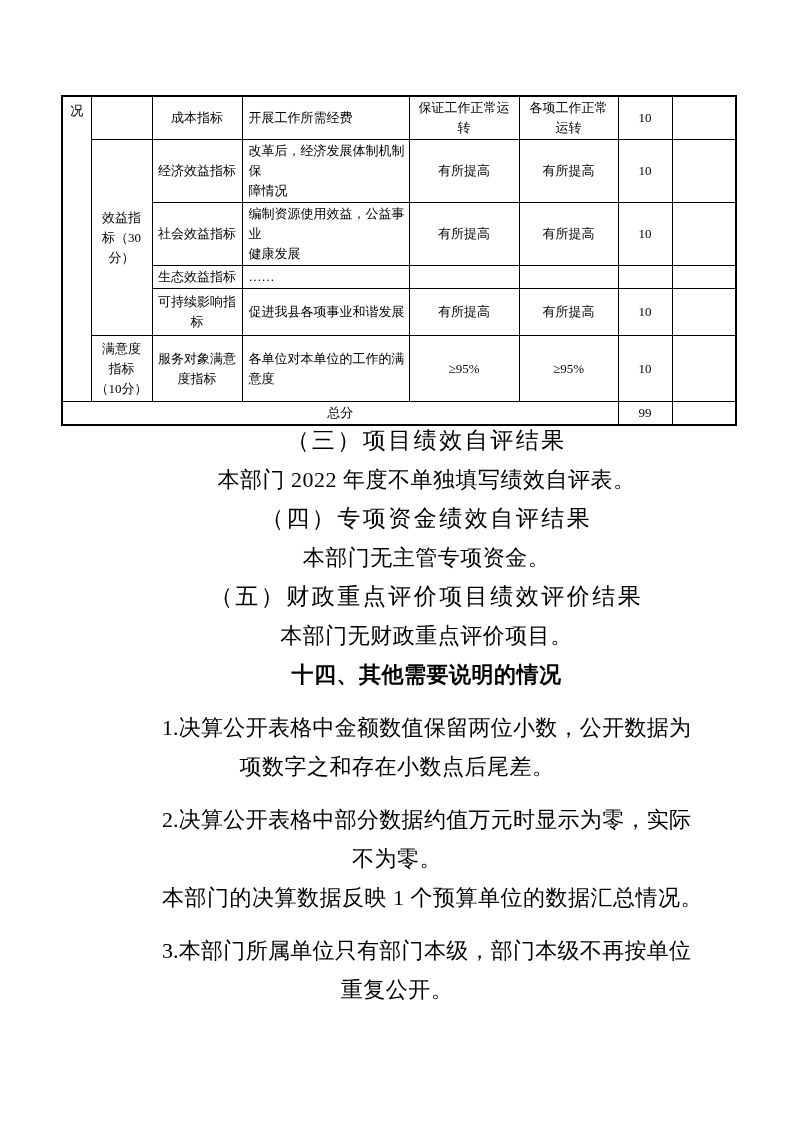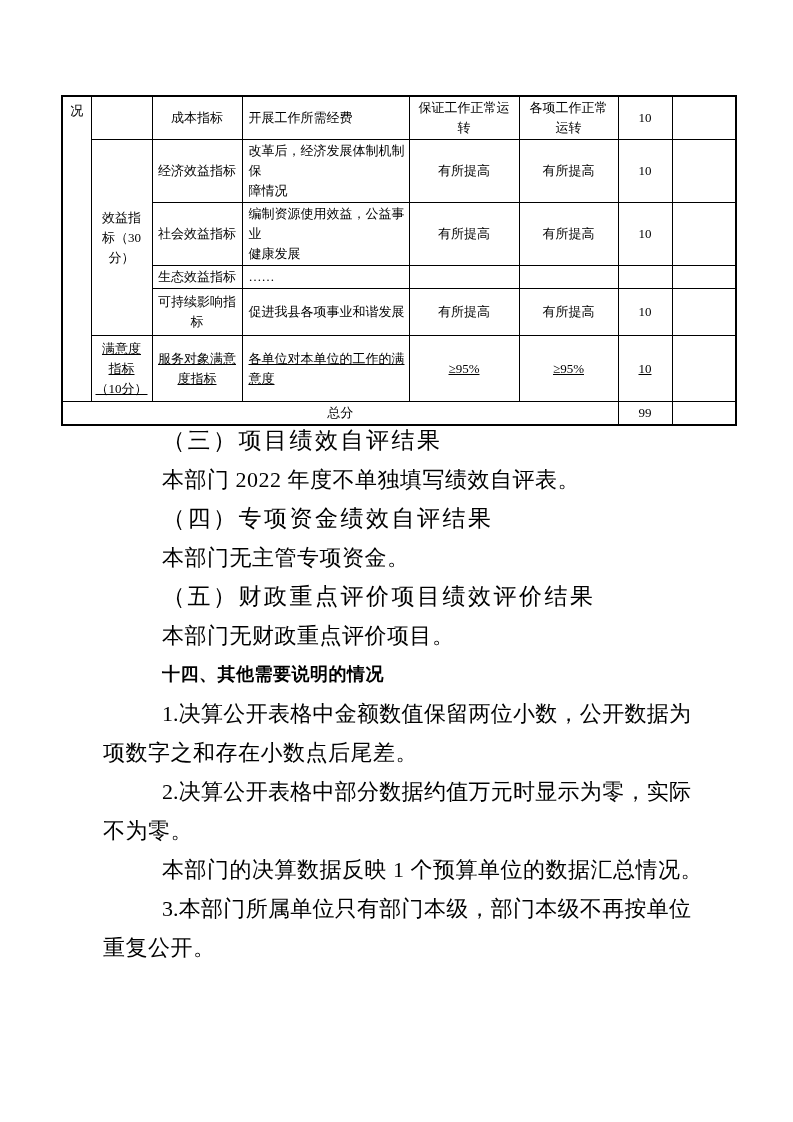--- a/index.html
+++ b/index.html
@@ -25,45 +25,47 @@
     text-align:center; vertical-align:middle;
     padding:1px 3px;
     line-height:20px;
     white-space:pre-line;
     overflow:hidden;
     font-family:"Liberation Serif","DejaVu Serif",serif;
   }
   table.perf td.left { text-align:left; padding-left:6px; }
   table.perf td.side { vertical-align:top; padding-top:4px; }
   tr.r1{height:42px;} tr.r2{height:43px;} tr.r3{height:42px;}
-  tr.r4{height:21px;padding-left:23px;} tr.r5{height:47px;} tr.r6{height:66px;text-decoration:underline;}
+  tr.r4{height:21px;padding-left:23px;} tr.r5{height:47px;} tr.r6{height:66px;}
   tr.r7{height:21px;padding-left:24px;}
 
   
   .bodytext {
     position:absolute; left:103px; top:421px; width:588px;
   }
   .line {
     height:39px; line-height:39px;
     font-size:22px; letter-spacing:0.5px;
     white-space:pre;
+    text-align:center;
   }
   .line.ind { padding-left:59px; }
   .line.just {
     white-space:normal;
     text-align:justify;
     text-align-last:justify;
     letter-spacing:0;
+    margin-top:14px;
   }
   .line.kai {
     font-size:23px; letter-spacing:2.5px;
     font-family:"Liberation Serif","DejaVu Serif",serif;
   }
   .line.hei {
-    font-size:18px; letter-spacing:0.5px; font-weight:bold;
+    font-size:22px; letter-spacing:0.5px; font-weight:bold;
     font-family:Liberation Sans, sans-serif;
   }
 </style>
 </head>
 <body>
 
 <div class="page">
 
   <table class="perf">
     <colgroup>

